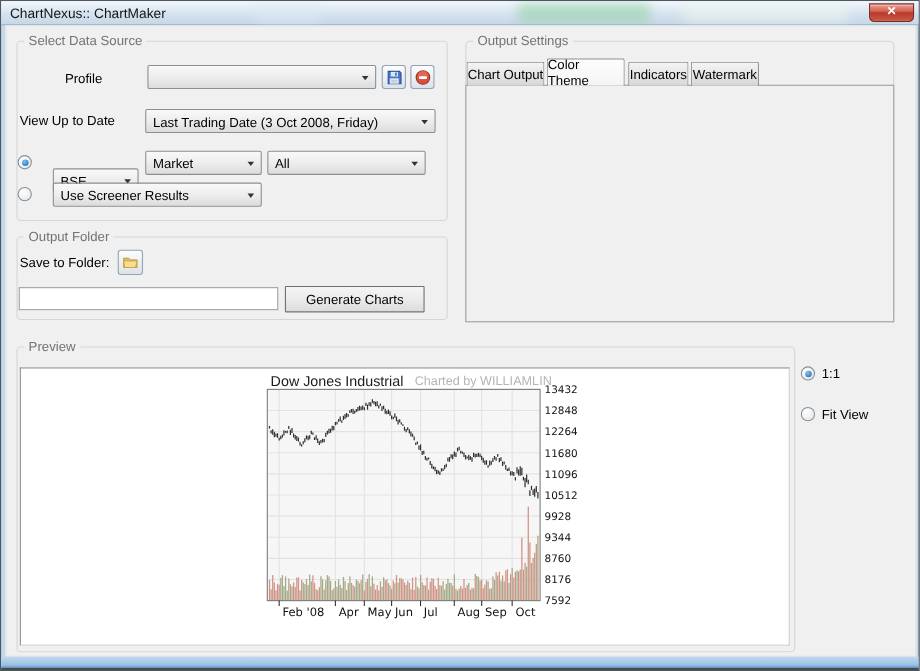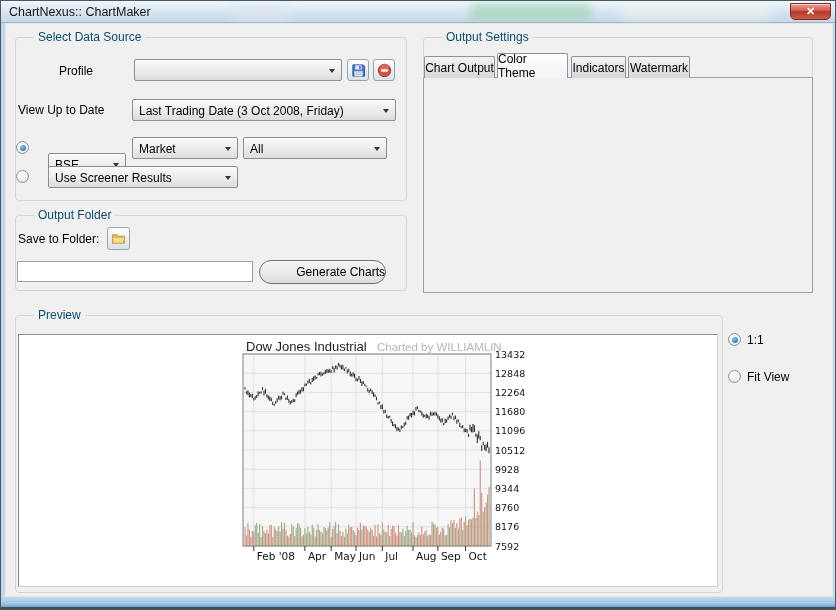--- a/index.html
+++ b/index.html
@@ -19,35 +19,35 @@
     color:#fff;font-size:11px;font-weight:bold;text-align:center;line-height:15px;
     box-shadow:inset 0 1px 0 rgba(255,255,255,.55);cursor:default;}
   #client{position:absolute;left:4px;top:22px;width:828px;height:574px;background:#f0f0f0;
     border:1px solid #dfe6ec;}
   #bottom-glass{position:absolute;left:0px;top:596px;width:836px;height:10px;
     background:linear-gradient(#c2d8ec,#9cc4e4 70%,#5fa4e0);}
   #desktop-strip{position:absolute;left:0;top:606px;width:836px;height:4px;background:#4c4a46;}
 
   
   .group{position:absolute;border:1px solid #d5d5d5;border-radius:4px;}
-  .legend{position:absolute;top:-8px;left:18px;background:#f0f0f0;padding:0 4px;font-size:12px;color:#0c4a6e;white-space:nowrap;}
+  .legend{position:absolute;top:-8px;left:6px;background:#f0f0f0;padding:0 4px;font-size:12px;color:#737373;white-space:nowrap;}
   .label{position:absolute;font-size:12px;color:#000;white-space:nowrap;}
 
   
   .combo{position:absolute;height:22px;border:1px solid #8b8f94;border-radius:2px;
     background:linear-gradient(#f9f9f9,#ececec 55%,#dcdcdc);
     font-size:12px;color:#000;padding:4px 20px 0 6px;overflow:hidden;white-space:nowrap;}
   .combo .arr{position:absolute;right:6px;top:9px;width:0;height:0;
     border-left:3.5px solid transparent;border-right:3.5px solid transparent;border-top:4px solid #333;}
   .iconbtn{position:absolute;width:22px;height:22px;border:1px solid #93a3b3;border-radius:3px;
     background:linear-gradient(#fefefe,#ecf0f4 50%,#dbe2e8);display:flex;align-items:center;justify-content:center;}
   .iconbtn svg{width:15px;height:15px;}
-  .btn{position:absolute;border:1px solid #707070;border-radius:12px;
+  .btn{position:absolute;border:1px solid #707070;border-radius:1px;
     background:linear-gradient(#f4f4f4,#ebebeb 50%,#dcdcdc);
-    font-size:12px;color:#000;display:flex;align-items:center;justify-content:flex-end;}
+    font-size:12px;color:#000;display:flex;align-items:center;justify-content:center;}
   .radio{position:absolute;width:13px;height:13px;border-radius:50%;
     border:1px solid #8a9095;background:radial-gradient(circle at 35% 30%,#ffffff,#dfe4e8);}
   .radio.on::after{content:"";position:absolute;left:2.5px;top:2.5px;width:6px;height:6px;border-radius:50%;
     background:radial-gradient(circle at 35% 30%,#7fc3ef,#1c63a8);}
   .textinput{position:absolute;border:1px solid #a0a0a0;background:#fff;font-size:12px;padding:0 4px;}
 
   
   .tab{position:absolute;height:22px;border:1px solid #8e949c;border-bottom:none;border-radius:2px 2px 0 0;
     background:linear-gradient(#f4f4f4,#e7e7e7 45%,#d6d6d6);font-size:12px;
     display:flex;align-items:center;justify-content:center;}

